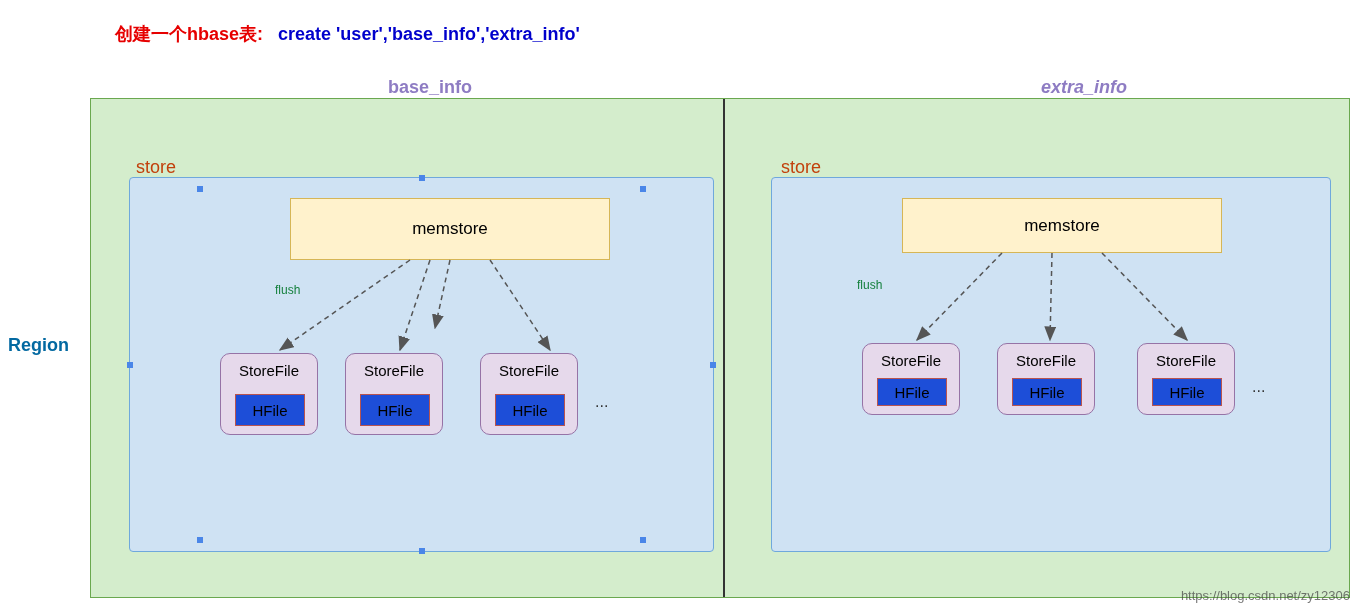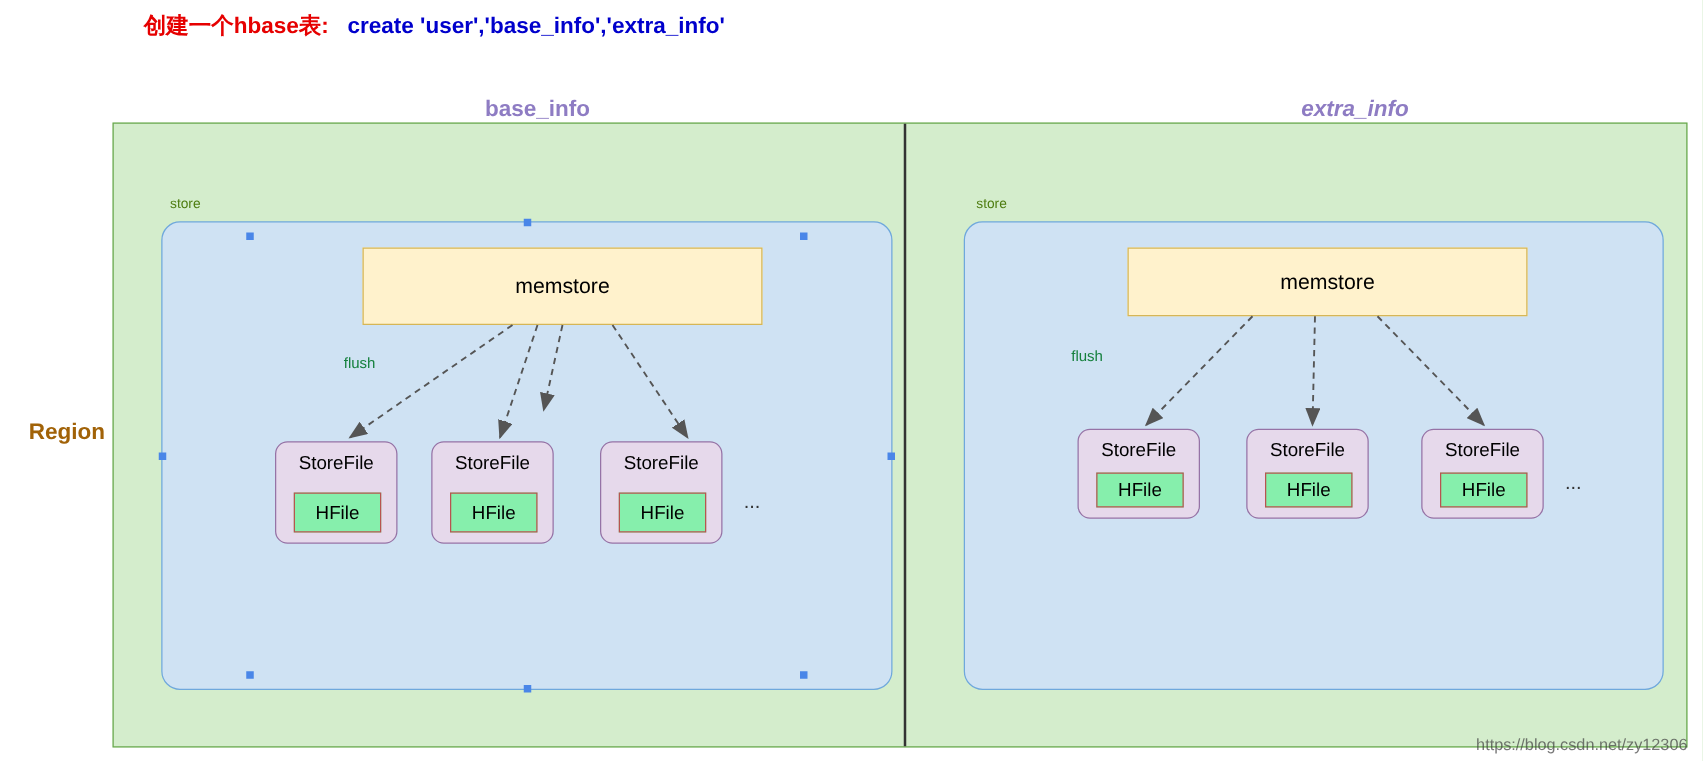--- a/index.html
+++ b/index.html
@@ -7,32 +7,32 @@
     margin: 0;
     padding: 0;
     font-family: Arial, "Microsoft YaHei", sans-serif;
     background: #fff;
     width: 1362px;
     height: 609px;
     position: relative;
   }
   .title-line {
     position: absolute;
-    top: 8px;
+    top: 22px;
     left: 115px;
     font-size: 18px;
     font-weight: bold;
   }
   .title-red { color: #e60000; }
   .title-blue { color: #0000cc; margin-left: 10px; }
   .region-label {
     position: absolute;
-    left: 23px;
+    left: 8px;
     top: 335px;
-    color: #a16207;
+    color: #0369a1;
     font-weight: bold;
     font-size: 18px;
   }
   .region-box {
     position: absolute;
     left: 90px;
     top: 98px;
     width: 1260px;
     height: 500px;
     background: #d4edcc;
@@ -50,30 +50,30 @@
     position: absolute;
     top: -22px;
     color: #8e7cc3;
     font-weight: bold;
     font-size: 18px;
   }
   .cf-left { left: 297px; }
   .cf-right { left: 950px; font-style: italic; }
   .store-label {
     position: absolute;
-    font-size: 11px;
-    color: #4d7c0f;
+    font-size: 18px;
+    color: #c2410c;
   }
   .store-label-left { left: 45px; top: 58px; }
   .store-label-right { left: 690px; top: 58px; }
   .store-box {
     position: absolute;
     background: #cfe2f3;
     border: 1.5px solid #6fa8dc;
-    border-radius: 15px;
+    border-radius: 4px;
   }
   .store-left { left: 38px; top: 78px; width: 585px; height: 375px; }
   .store-right { left: 680px; top: 78px; width: 560px; height: 375px; }
   .handle {
     position: absolute;
     width: 6px; height: 6px;
     background: #4a86e8;
     transform: translate(-50%, -50%);
   }
   .memstore {
@@ -99,21 +99,21 @@
     position: absolute;
     background: #e6d9eb;
     border: 1px solid #9673a6;
     border-radius: 10px;
     text-align: center;
     padding-top: 8px;
     font-size: 15px;
   }
   .hfile {
     position: absolute;
-    background: #86efac;
+    background: #1d4ed8;
     border: 1px solid #b85450;
     text-align: center;
     font-size: 15px;
     display: flex;
     align-items: center;
     justify-content: center;
   }
   .ellipsis {
     position: absolute;
     font-size: 16px;

